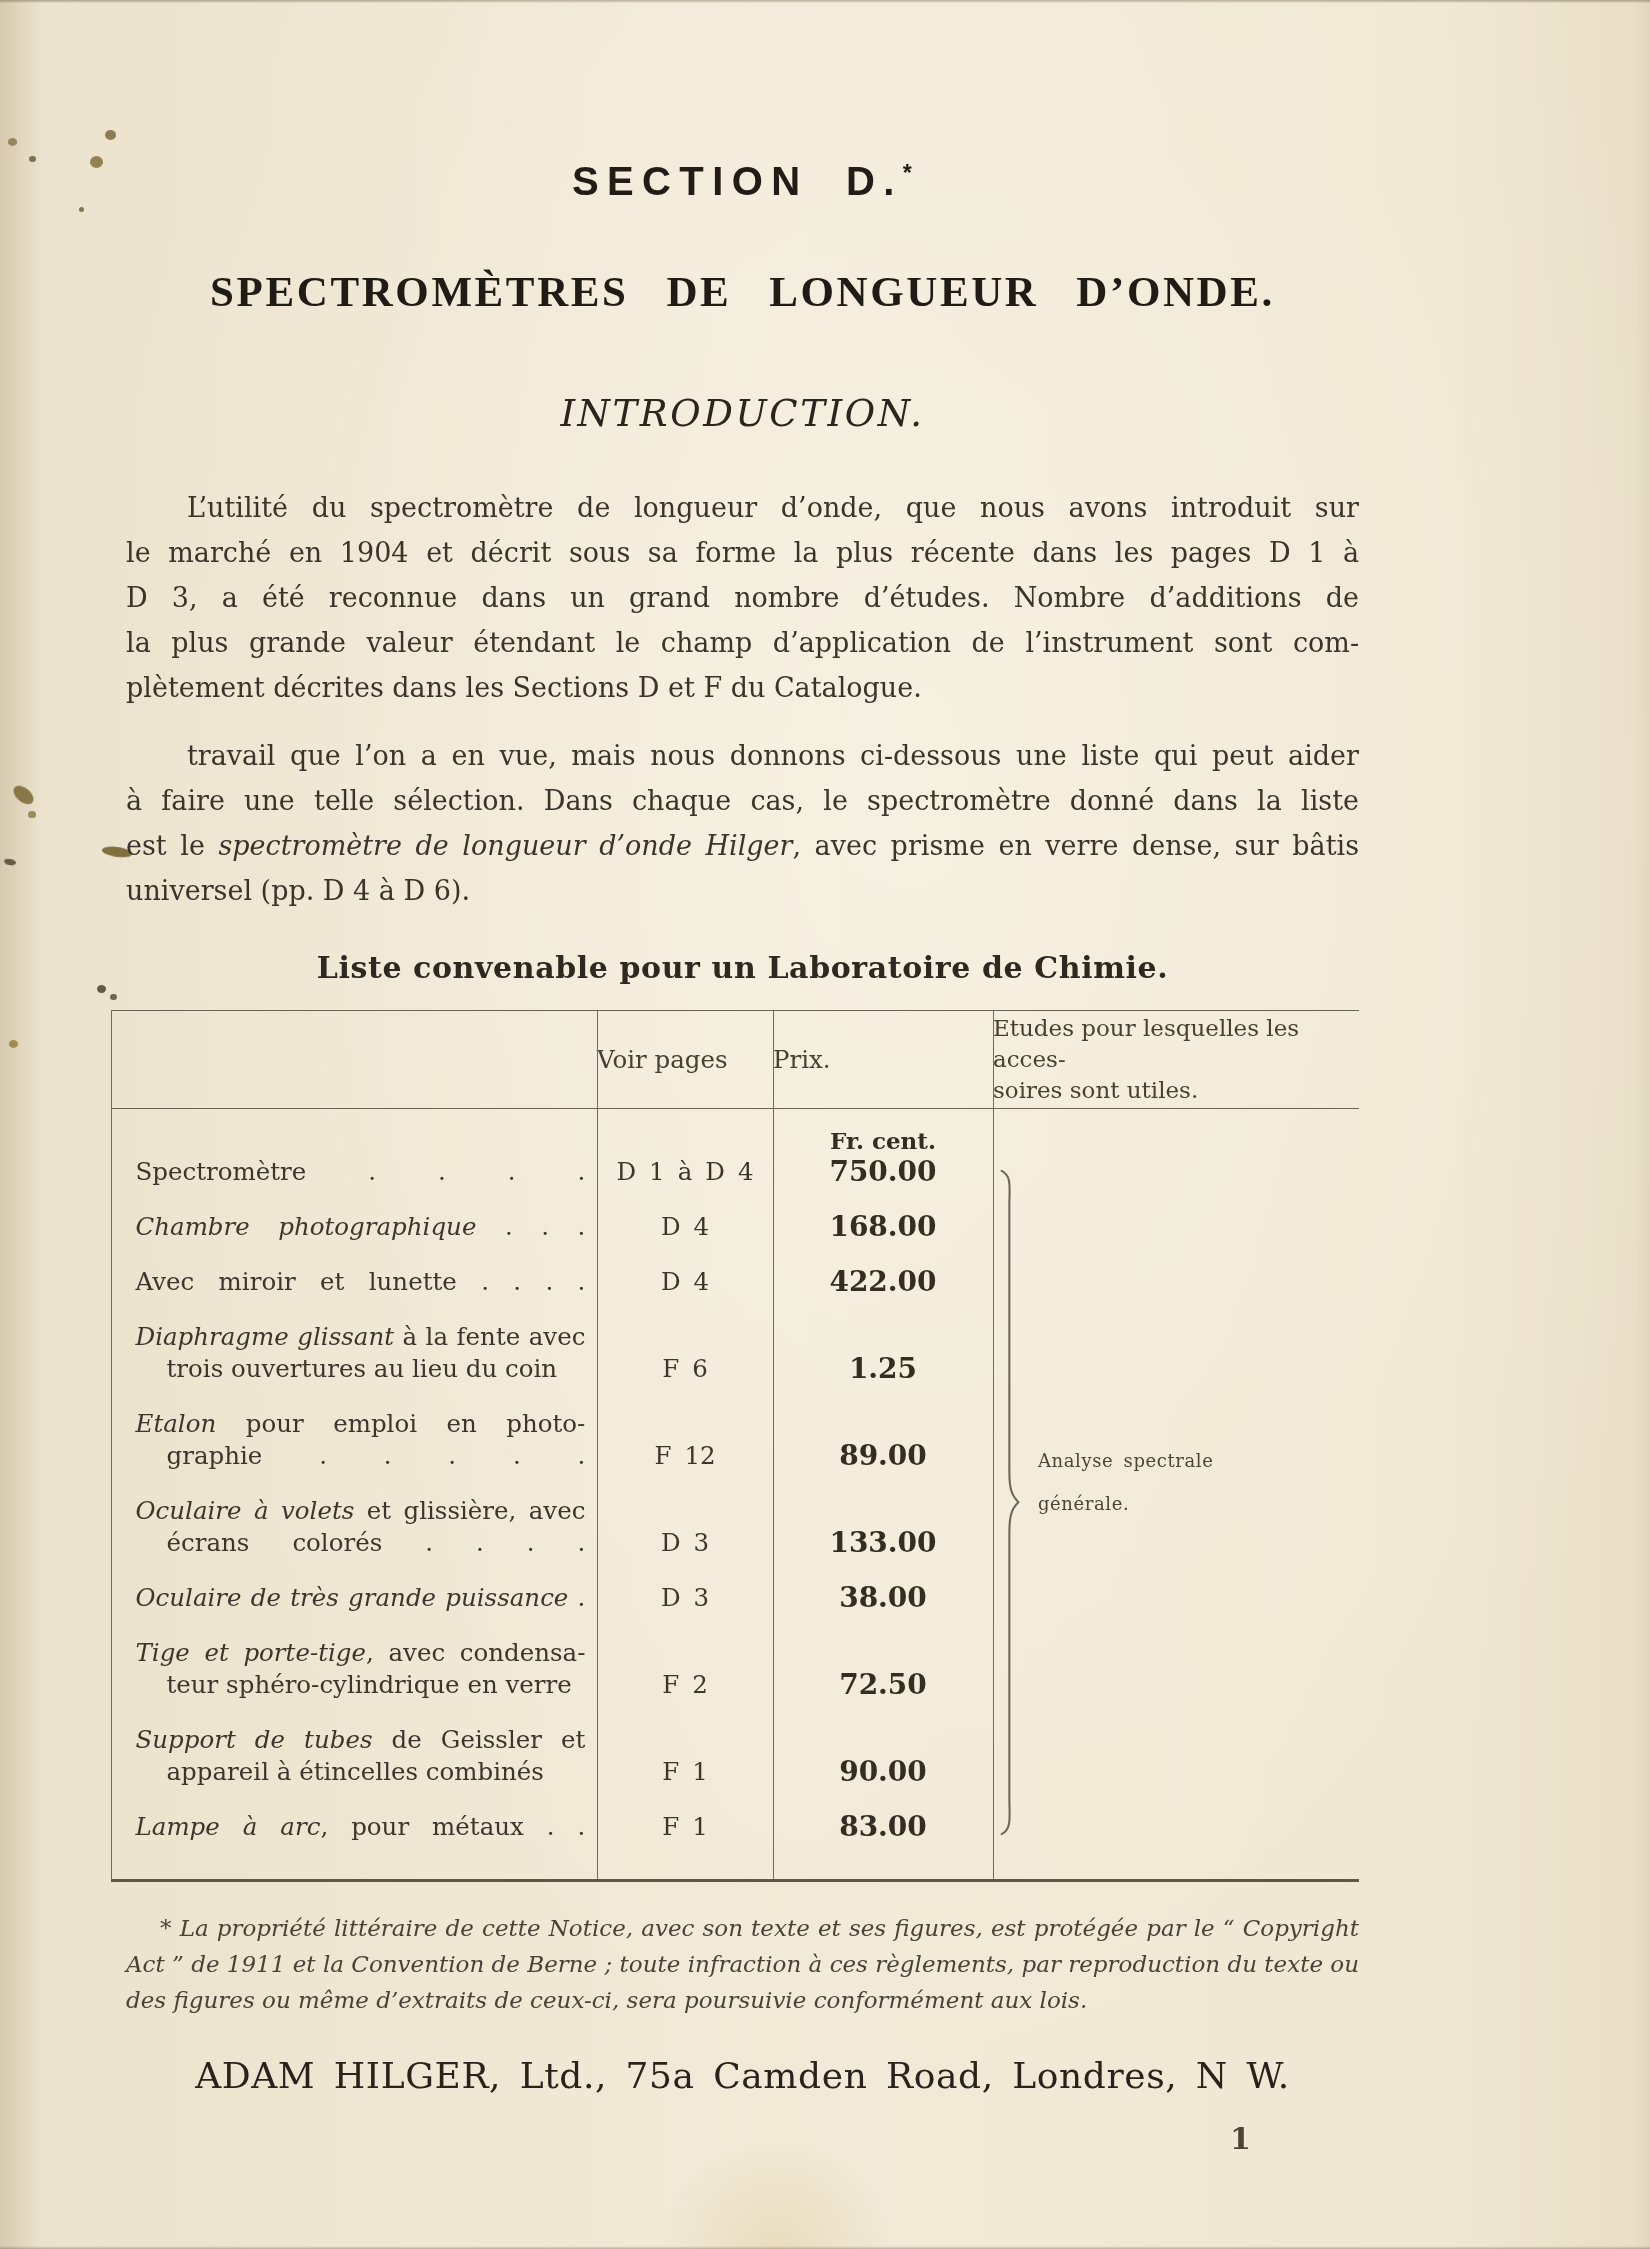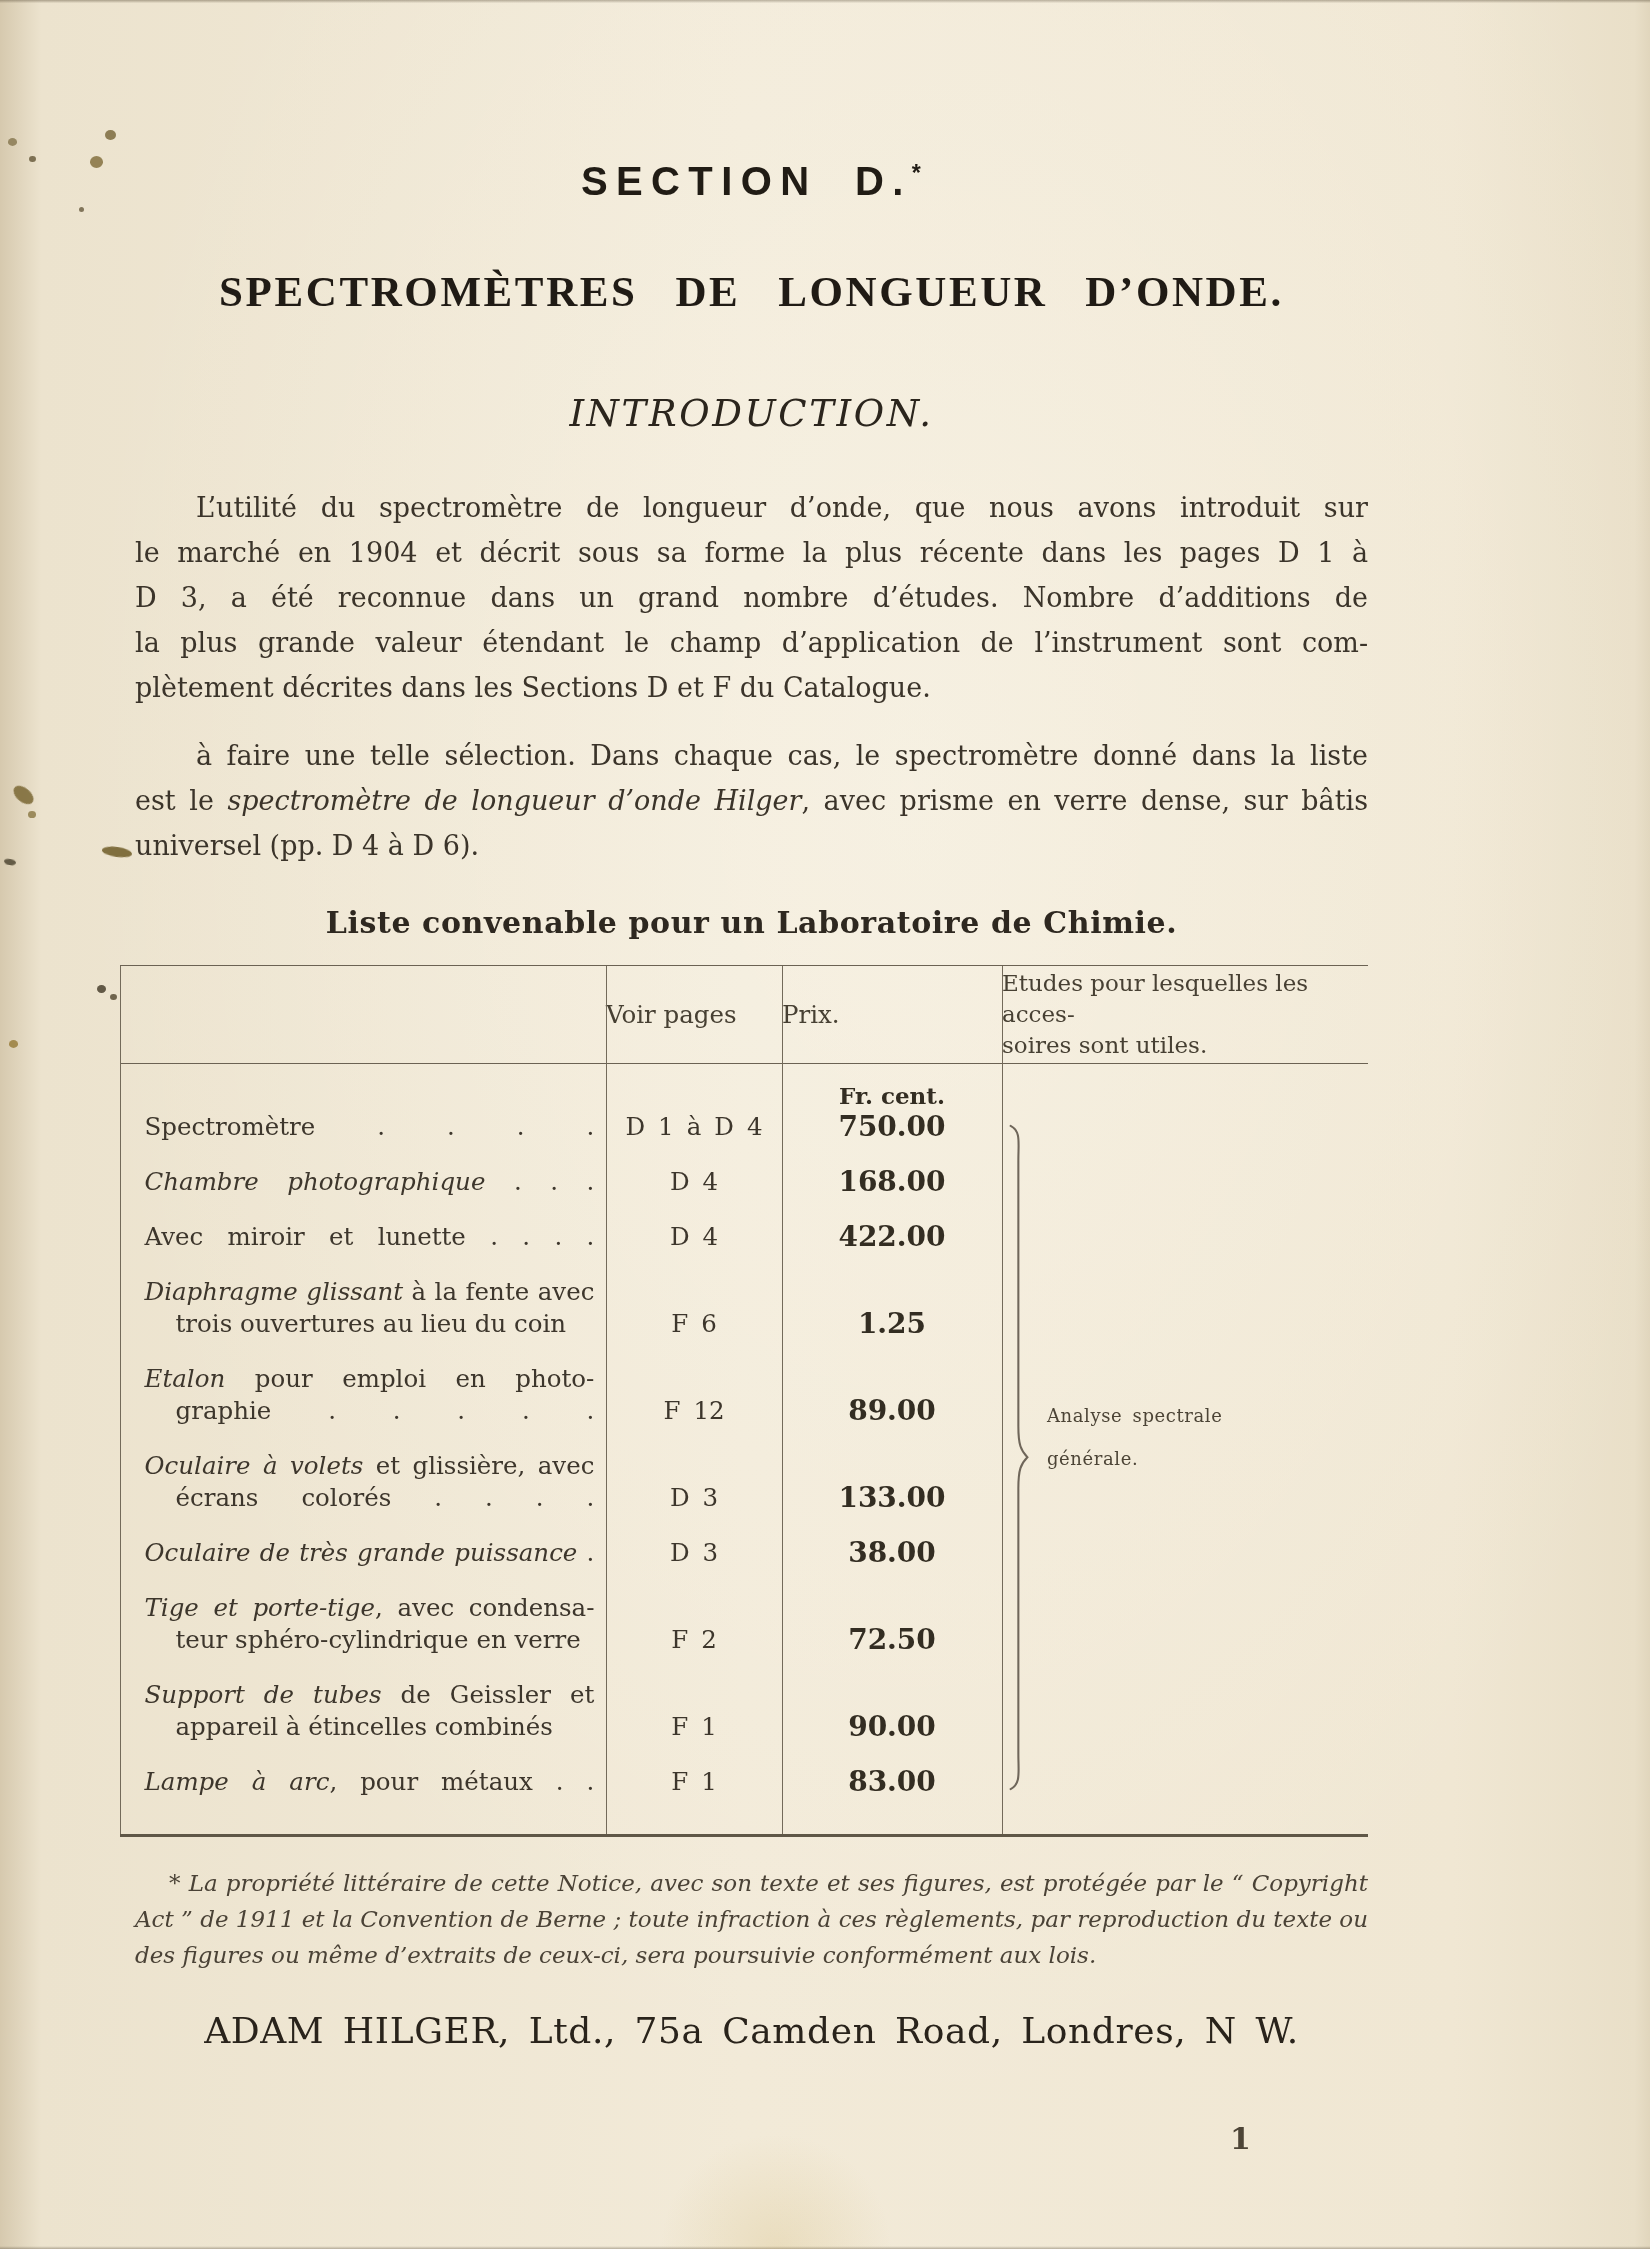--- a/index.html
+++ b/index.html
@@ -12,21 +12,21 @@
     color:#3a332a;
     background:
       radial-gradient(circle at 47% 100%, rgba(201,172,95,0.22), rgba(201,172,95,0) 116px),
       radial-gradient(ellipse at 55% 35%, rgba(255,253,246,0.35), rgba(255,253,246,0) 65%),
       linear-gradient(180deg, rgba(116,104,82,0.55) 0px, rgba(116,104,82,0) 3.2px),
       linear-gradient(0deg, rgba(82,72,56,0.5) 0px, rgba(82,72,56,0) 3.9px),
       linear-gradient(90deg, #d6c9ae 0%, #ece3ce 2.5%, #f2ead8 45%, #f0e7d3 88%, #e9dfc8 99%, #e0d5bc 100%);
     background-color:#efe7d4;
   }
   .speck{position:absolute;border-radius:50%;filter:blur(0.6px);opacity:.85;}
-  .content{position:absolute;left:135px;top:0;width:1233px;}
+  .content{position:absolute;left:126px;top:0;width:1233px;}
 
   h1.section-title{
     margin:159px 0 0 0;text-align:center;
     font-family:"Liberation Sans", sans-serif;font-weight:bold;
     font-size:40px;letter-spacing:8.4px;word-spacing:18px;color:#211c15;
   }
   h1.section-title sup{font-size:58%;letter-spacing:1.3px;}
   h2.main-title{
     margin:63px 0 0 0;text-align:center;
     font-family:Liberation Serif, serif;font-weight:bold;
@@ -136,20 +136,21 @@
 
     <div id="paragraphs">
         <div class="para">
           <div class="line fill"><span>L’utilité du spectromètre de longueur d’onde, que nous avons introduit sur</span></div>
           <div class="line fill"><span>le marché en 1904 et décrit sous sa forme la plus récente dans les pages D 1 à</span></div>
           <div class="line fill"><span>D 3, a été reconnue dans un grand nombre d’études.  Nombre d’additions de</span></div>
           <div class="line fill"><span>la plus grande valeur étendant le champ d’application de l’instrument sont com-</span></div>
           <div class="line"><span>plètement décrites dans les Sections D et F du Catalogue.</span></div>
         </div>
         <div class="para">
+          <div class="line fill"><span>travail que l’on a en vue, mais nous donnons ci-dessous une liste qui peut aider</span></div>
           <div class="line fill"><span>à faire une telle sélection.  Dans chaque cas, le spectromètre donné dans la liste</span></div>
           <div class="line fill"><span>est le </span><i>spectromètre de longueur d’onde Hilger</i><span>, avec prisme en verre dense, sur bâtis</span></div>
           <div class="line"><span>universel (pp. D 4 à D 6).</span></div>
         </div>
       </div>
 
     <div class="table-title">Liste convenable pour un Laboratoire de Chimie.</div>
 
     <div class="price-table">
       <div class="vline v0"></div>

